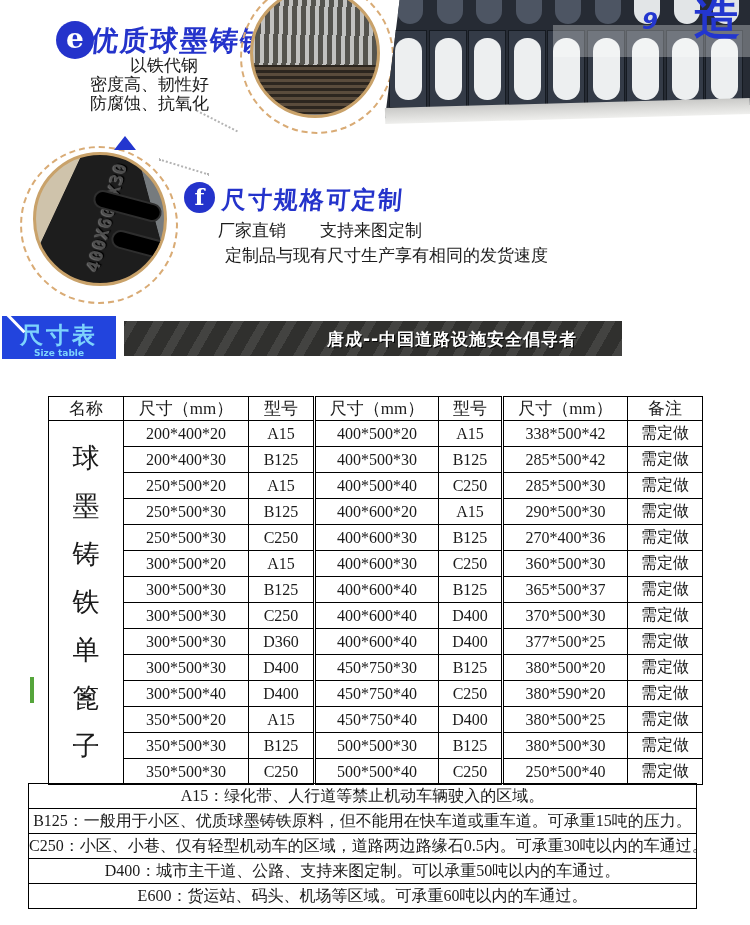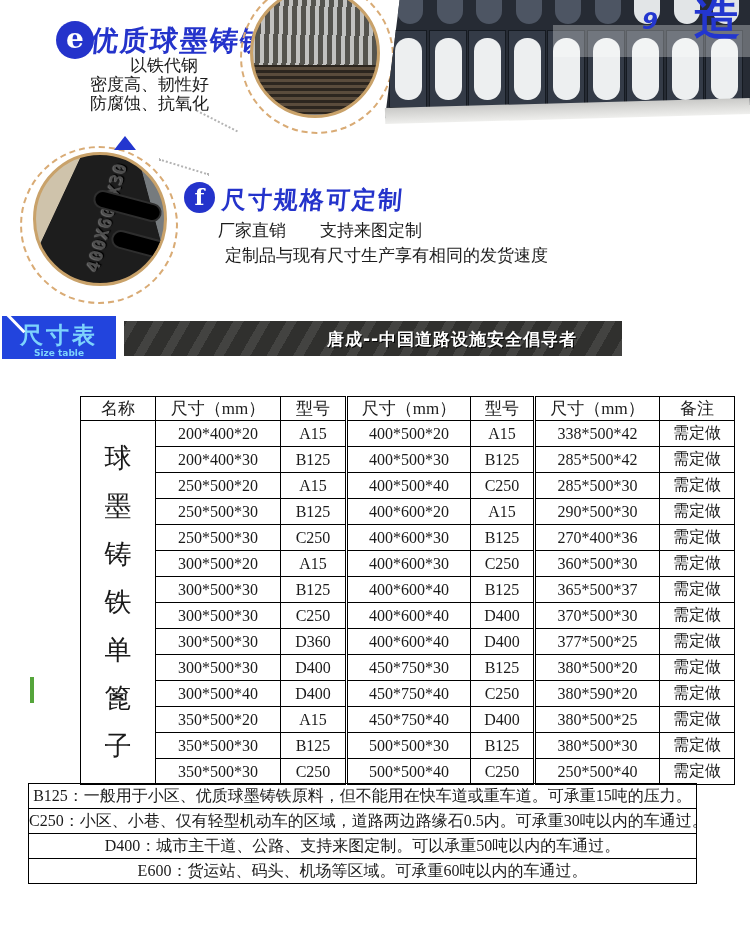--- a/index.html
+++ b/index.html
@@ -74,21 +74,21 @@
   .banner-tab { position:absolute; left:2px; top:316px; width:114px; height:43px;
       background:#2244dd; color:#7dd3fc; text-align:center; }
   .tab-title { font-size:23px; font-weight:bold; letter-spacing:3px; margin-top:4px; }
   .tab-sub { font-size:9px; margin-top:-3px; font-weight:bold; }
   .tab-slash { position:absolute; left:-3px; top:4px; width:30px; height:3px;
       background:#fff; transform:rotate(46deg); }
 
   
   table { border-collapse:collapse; table-layout:fixed; }
   .size-table { position:absolute; left:48px; top:396px; width:654px;
-      font-family:"Liberation Serif", serif;margin-left:32px; }
+      font-family:"Liberation Serif", serif; }
   .size-table th, .size-table td { border:1px solid #000; text-align:center;
       white-space:nowrap; overflow:hidden; }
   .size-table thead tr { height:24px; }
   .size-table tbody tr { height:26px; }
   .size-table th { font-size:17px; font-weight:normal; }
   .size-table td { font-size:16px; }
   .size-table .grp { border-left:3px double #000; }
   .name-cell { vertical-align:middle; }
   .vname { display:flex; flex-direction:column; align-items:center; gap:21px;
       font-size:27px; line-height:1; }
@@ -318,20 +318,23 @@
           <td>C250</td>
           <td class="grp">250*500*40</td>
           <td>需定做</td>
         </tr>
       </tbody>
   </table>
 
   <table class="notes-table">
     <tbody>
         <tr>
+          <td>A15：绿化带、人行道等禁止机动车辆驶入的区域。</td>
+        </tr>
+        <tr>
           <td>B125：一般用于小区、优质球墨铸铁原料，但不能用在快车道或重车道。可承重15吨的压力。</td>
         </tr>
         <tr>
           <td>C250：小区、小巷、仅有轻型机动车的区域，道路两边路缘石0.5内。可承重30吨以内的车通过。</td>
         </tr>
         <tr>
           <td>D400：城市主干道、公路、支持来图定制。可以承重50吨以内的车通过。</td>
         </tr>
         <tr>
           <td>E600：货运站、码头、机场等区域。可承重60吨以内的车通过。</td>

